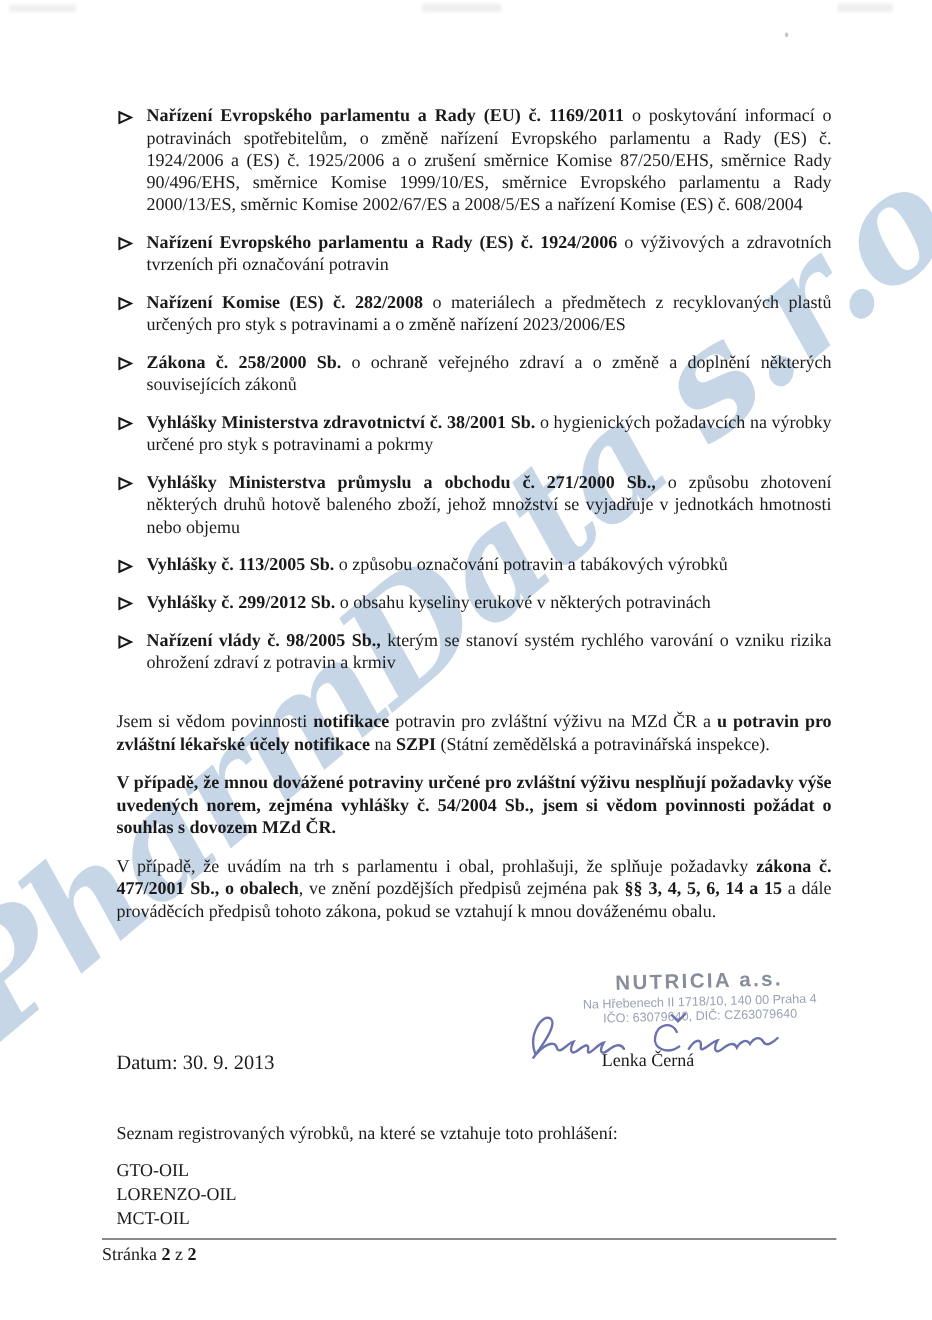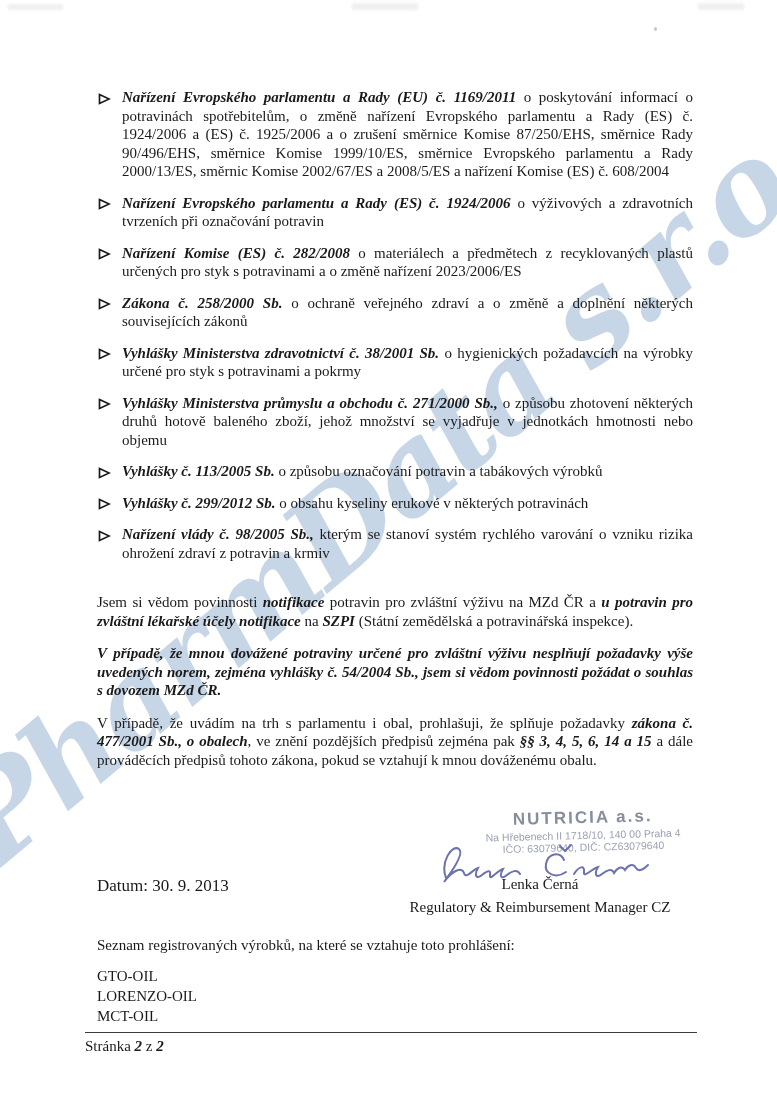--- a/index.html
+++ b/index.html
@@ -17,21 +17,21 @@
   .a2{left:352px;top:3px;width:66px;height:7px;}
   .a3{left:698px;top:3px;width:46px;height:7px;}
   .dot{left:654px;top:27px;width:3px;height:4px;background:#b9b9b9;filter:none;opacity:.8;border-radius:50%;}
   
   .content{position:absolute;left:97px;top:88px;width:596px;z-index:1;
         font-size:15px;line-height:18.5px;}
   .bullets{margin:0 0 31px 0;}
   .bullet-item{position:relative;padding-left:25px;margin-bottom:13px;text-align:justify;}
   .marker{position:absolute;left:1px;top:2.5px;}
   .para{margin:0 0 14px 0;text-align:justify;}
-  .b{font-weight:bold;font-style:italic;}
+  .b{font-weight:bold;}
   
   .stamp{position:absolute;left:452px;top:808px;width:262px;text-align:center;z-index:2;
         transform:rotate(-1.5deg);color:#8f96a3;font-family:"Liberation Sans","DejaVu Sans",sans-serif;}
   .stamp-company{font-size:17px;font-weight:bold;letter-spacing:2px;color:#878d9b;}
   .stamp-address{font-size:10.5px;margin-top:1px;color:#99a2b2;}
   .stamp-ids{font-size:10.5px;color:#9aa3b4;}
   .signature-svg{position:absolute;left:436px;top:838px;z-index:3;}
   
   .date-label{position:absolute;left:97px;top:876px;font-size:17px;z-index:2;}
   .signer{position:absolute;left:375px;top:876px;width:330px;text-align:center;z-index:2;font-size:15px;}
@@ -103,21 +103,20 @@
       <path d="M10 40 C4 24 16 6 23 11 C29 16 14 36 8 44 C16 33 26 28 28 35 C30 42 37 31 42 30 C38 37 40 42 46 37 C51 33 55 31 54 37 C53 44 62 32 67 31 C63 38 65 42 71 37 C76 33 81 31 84 36"></path>
       <path d="M128 22 C124 13 112 15 110 26 C108 36 120 41 130 34"></path>
       <path d="M124 8 L129 13 L135 7"></path>
       <path d="M138 36 C143 28 149 27 148 34 C147 41 157 30 162 29 C158 36 160 41 166 36 C171 32 176 30 178 35 C181 30 186 27 189 32 C192 27 197 25 200 30 C203 35 209 30 212 27"></path>
     </g>
   </svg>
 
   <div class="date-label">Datum: 30. 9. 2013</div>
   <div class="signer">
     <div>Lenka Černá</div>
-    <div class="signer-title">Regulatory &amp; Reimbursement Manager CZ</div>
   </div>
 
   <div class="products-heading">Seznam registrovaných výrobků, na které se vztahuje toto prohlášení:</div>
   <div id="products" class="products">
       <div class="product">GTO-OIL</div>
       <div class="product">LORENZO-OIL</div>
       <div class="product">MCT-OIL</div>
     </div>
 
   <div class="footer">

